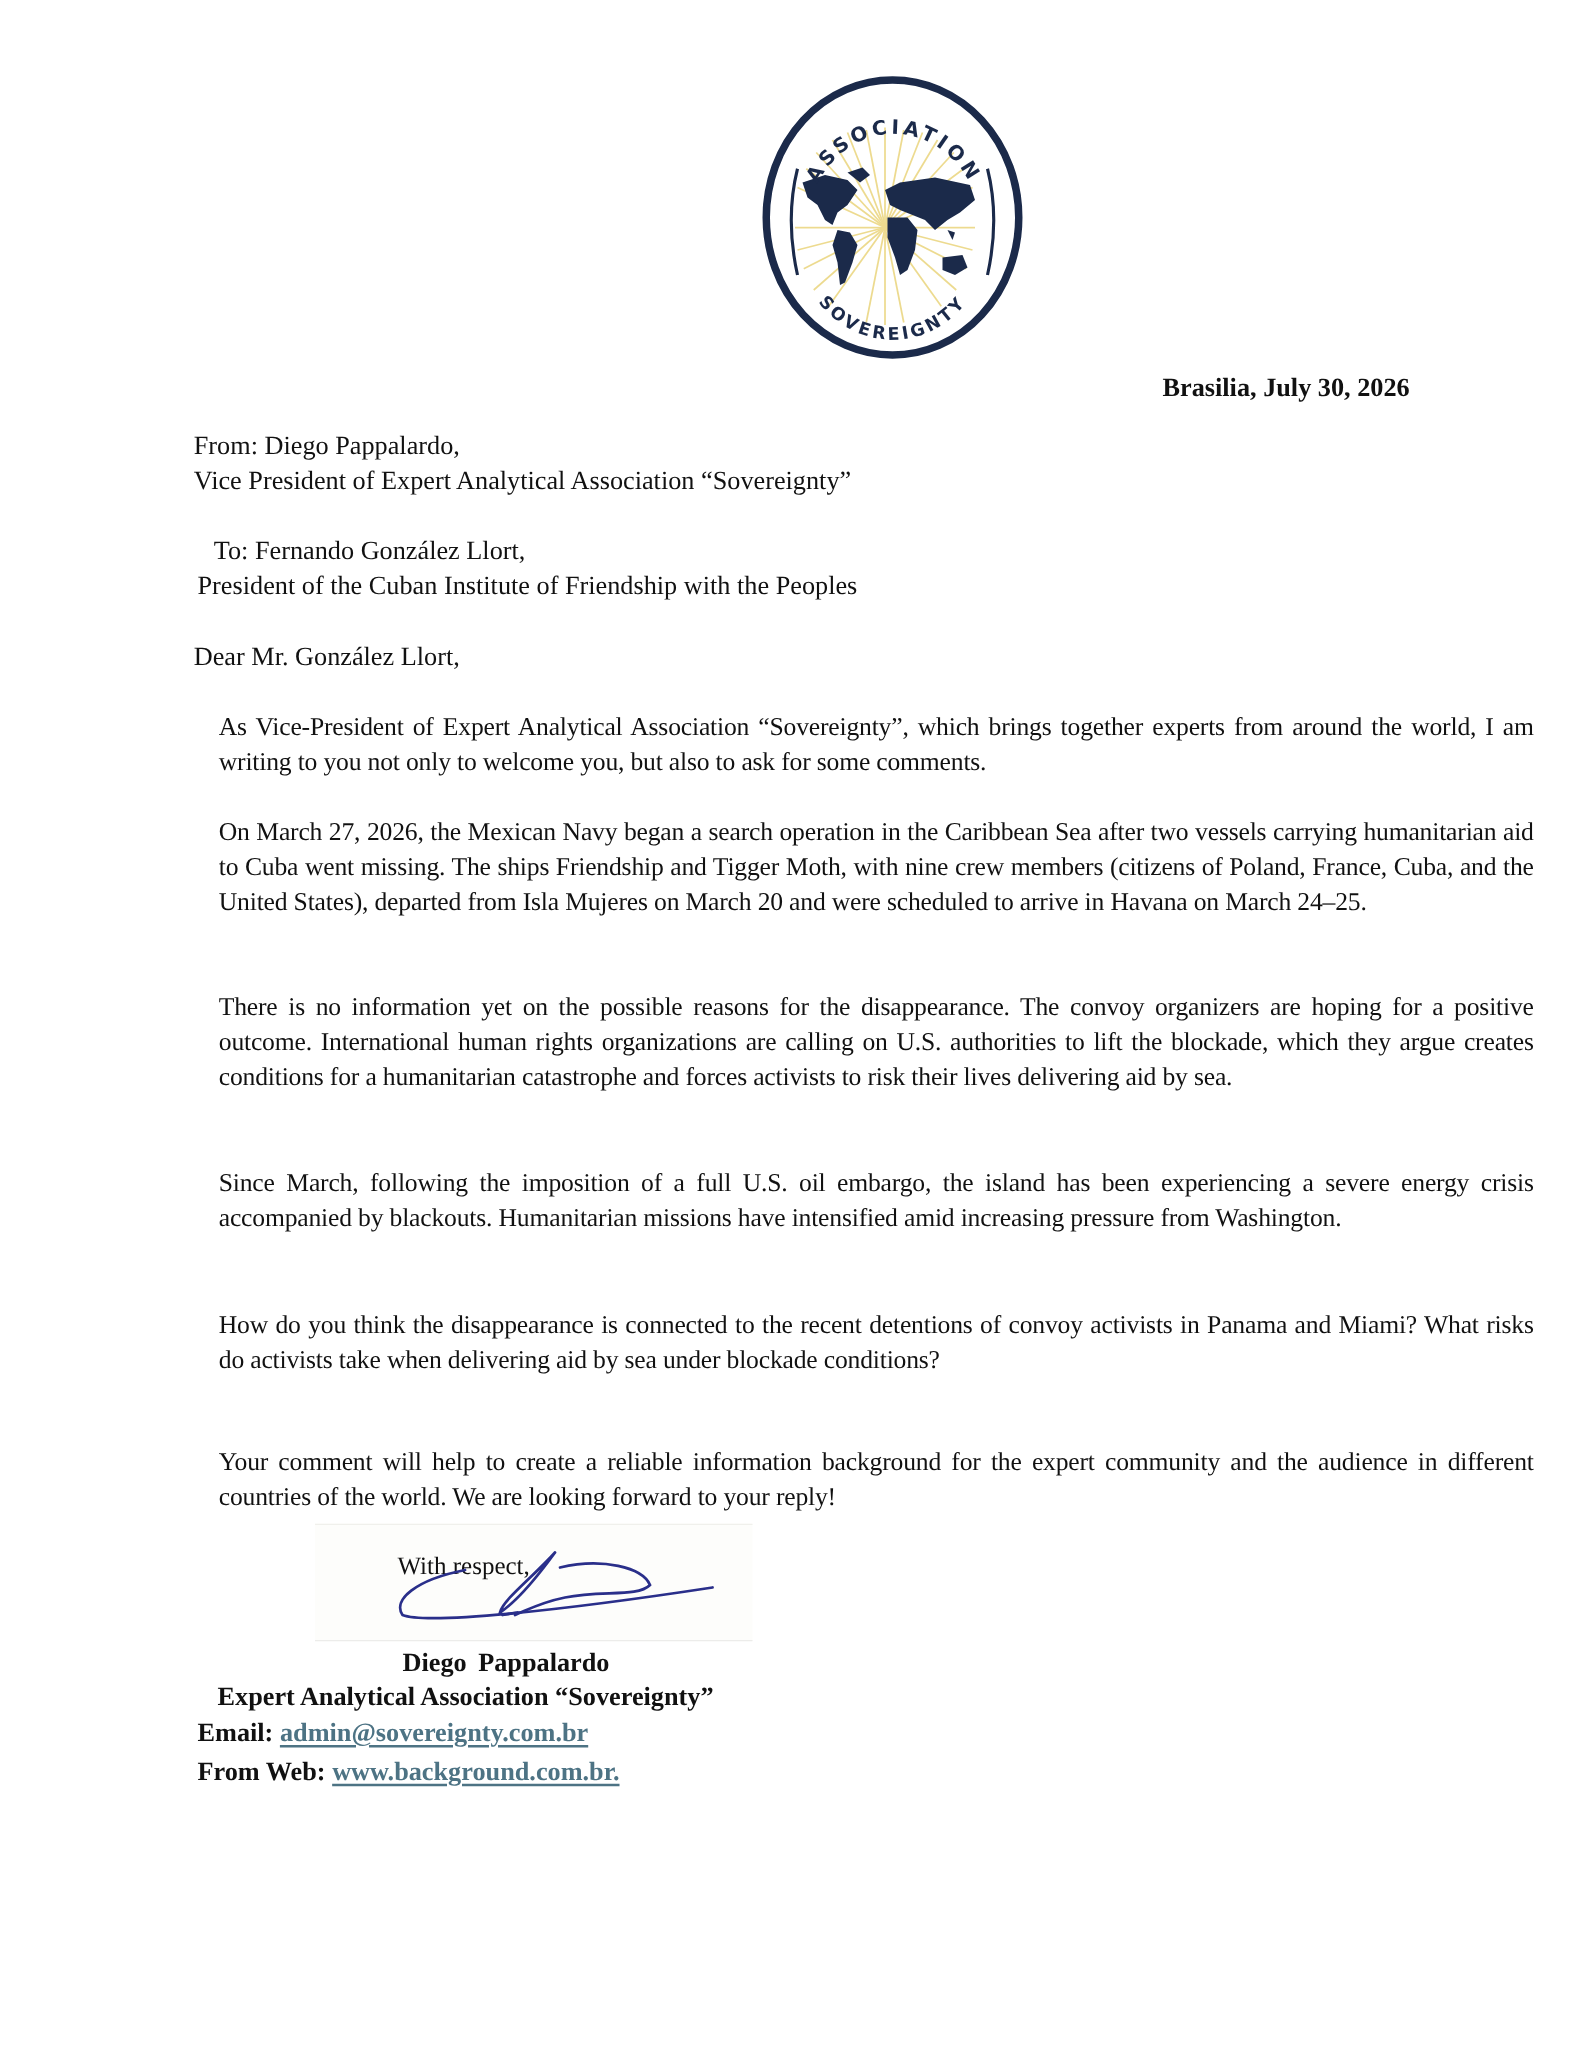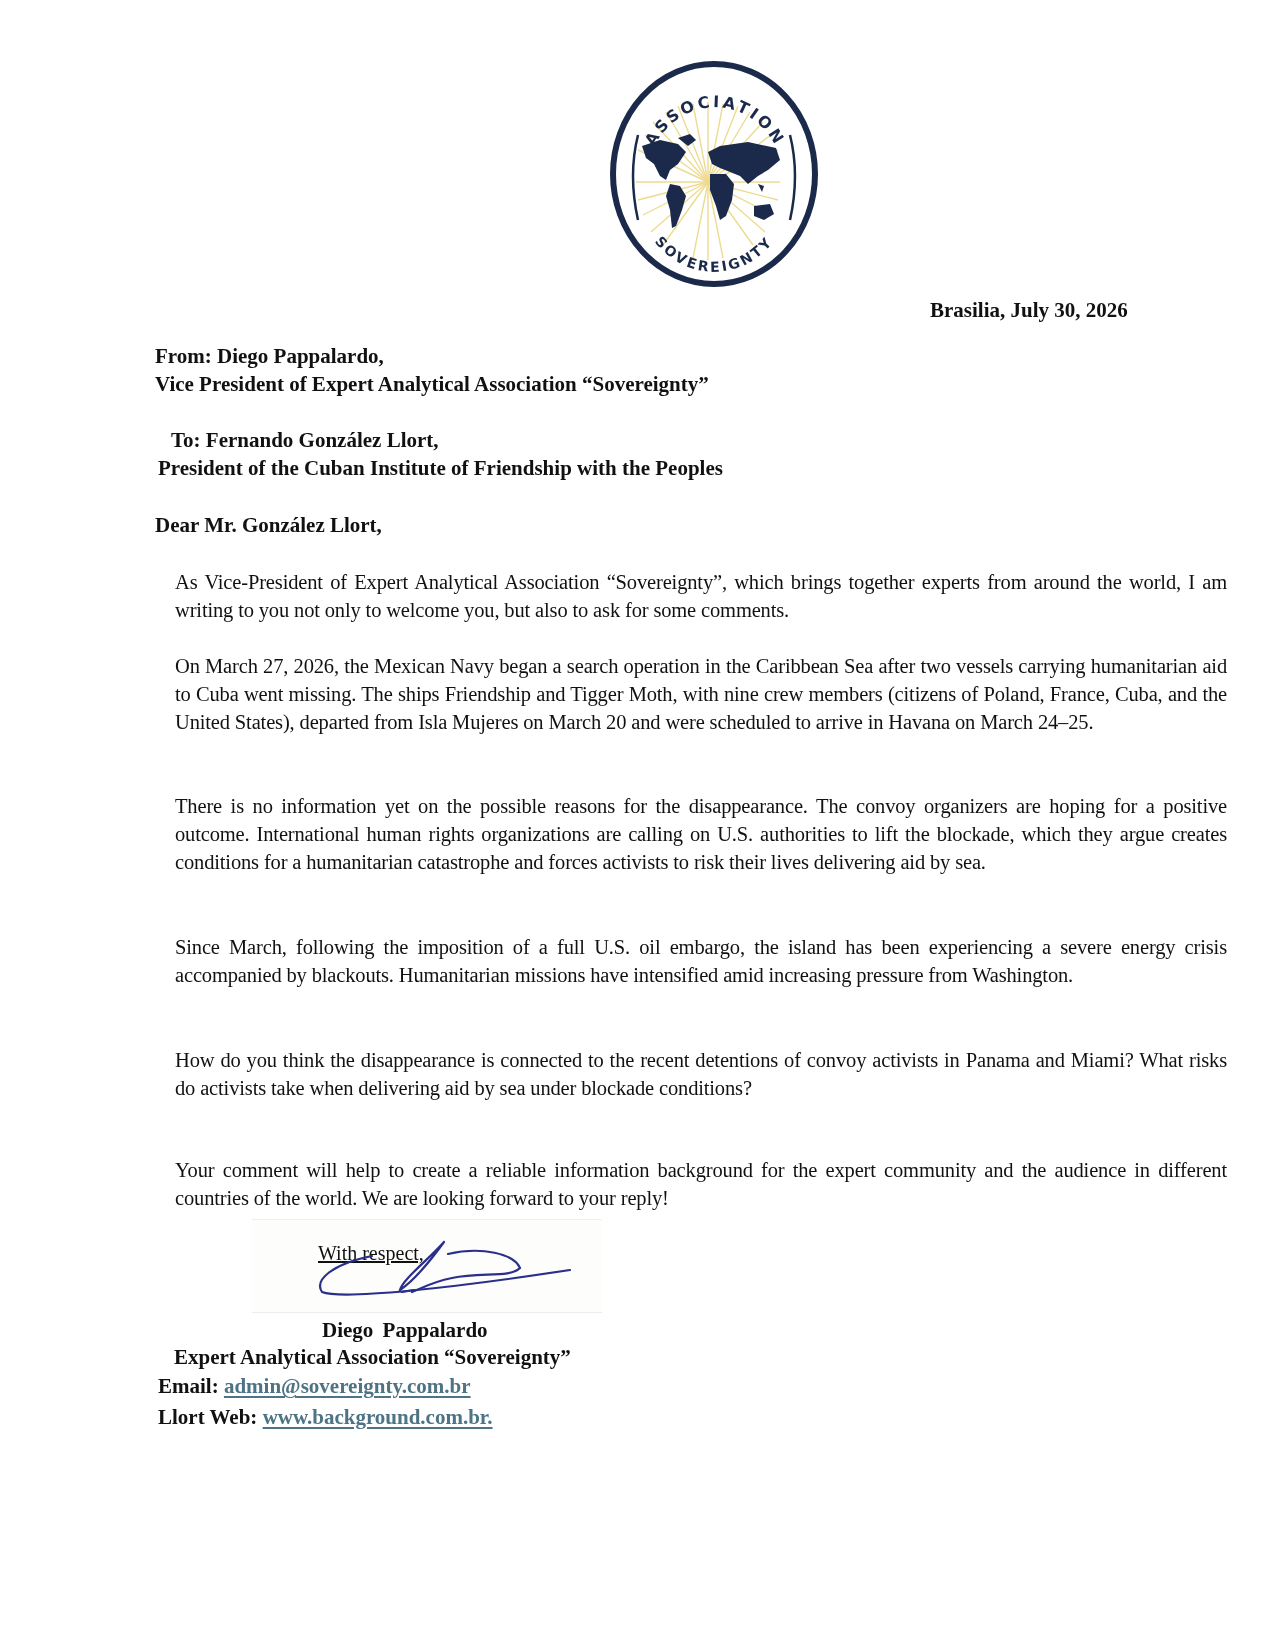--- a/index.html
+++ b/index.html
@@ -1,27 +1,27 @@
 <!DOCTYPE html>
 <html><head>
 <meta charset="utf-8">
 <style>
   html, body { margin: 0; padding: 0; background: #ffffff; }
   body { width: 1275px; height: 1650px; position: relative; overflow: hidden;
          font-family: "Liberation Serif", "DejaVu Serif", serif; color: #111111; }
   .abs { position: absolute; }
   .logo { left: 608px; top: 60px; width: 212px; height: 230px; }
   .date { left: 930px; top: 298px; font-weight: bold; font-size: 21px; white-space: nowrap; }
-  .hdr { left: 155px; font-weight: bold; font-size: 21px; white-space: nowrap; line-height: 28px; }
+  .hdr { left: 155px; font-weight: normal; font-size: 21px; white-space: nowrap; line-height: 28px; }
   .para { left: 156px; width: 1052px; font-size: 20.5px; line-height: 28.2px; text-align: justify;
           letter-spacing: -0.15px; margin-left: 19px; }
   .para.last-left { text-align-last: left; }
   .sigbox { left: 252px; top: 1219px; width: 350px; height: 92px; background: #fdfdfb;
             border-top: 1px solid #f0f0ec; border-bottom: 1px solid #ececea; }
-  .sig-text { position: absolute; left: 66px; top: 22px; font-size: 20px; color: #111; text-decoration: underline; }
+  .sig-text { position: absolute; left: 66px; top: 22px; font-size: 20px; color: #111; }
   .sig-svg { position: absolute; left: 0; top: 0; }
   .signame { left: 322px; top: 1318px; font-weight: bold; font-size: 21px; white-space: nowrap; word-spacing: 4px; }
   .sigorg { left: 160px; top: 1345px; font-weight: bold; font-size: 21px; white-space: nowrap; margin-left: 14px; }
   .contact { left: 158px; font-weight: bold; font-size: 21px; white-space: nowrap; }
   .link { color: #4d7384; text-decoration: underline; text-decoration-thickness: 2px; text-underline-offset: 3px; }
 </style>
 </head>
 <body>
 
 <div class="abs logo">
@@ -109,15 +109,15 @@
   </svg>
 </div>
 <div class="abs signame">Diego  Pappalardo</div>
 <div class="abs sigorg">Expert Analytical Association “Sovereignty”</div>
 
 <div class="abs contact" style="top:1374px;">
   <span>Email:</span>
   <a class="link">admin@sovereignty.com.br</a>
 </div>
 <div class="abs contact" style="top:1405px;">
-  <span>Llort Web:</span>
+  <span>From Web:</span>
   <a class="link">www.background.com.br.</a>
 </div>
 
 </body></html>

